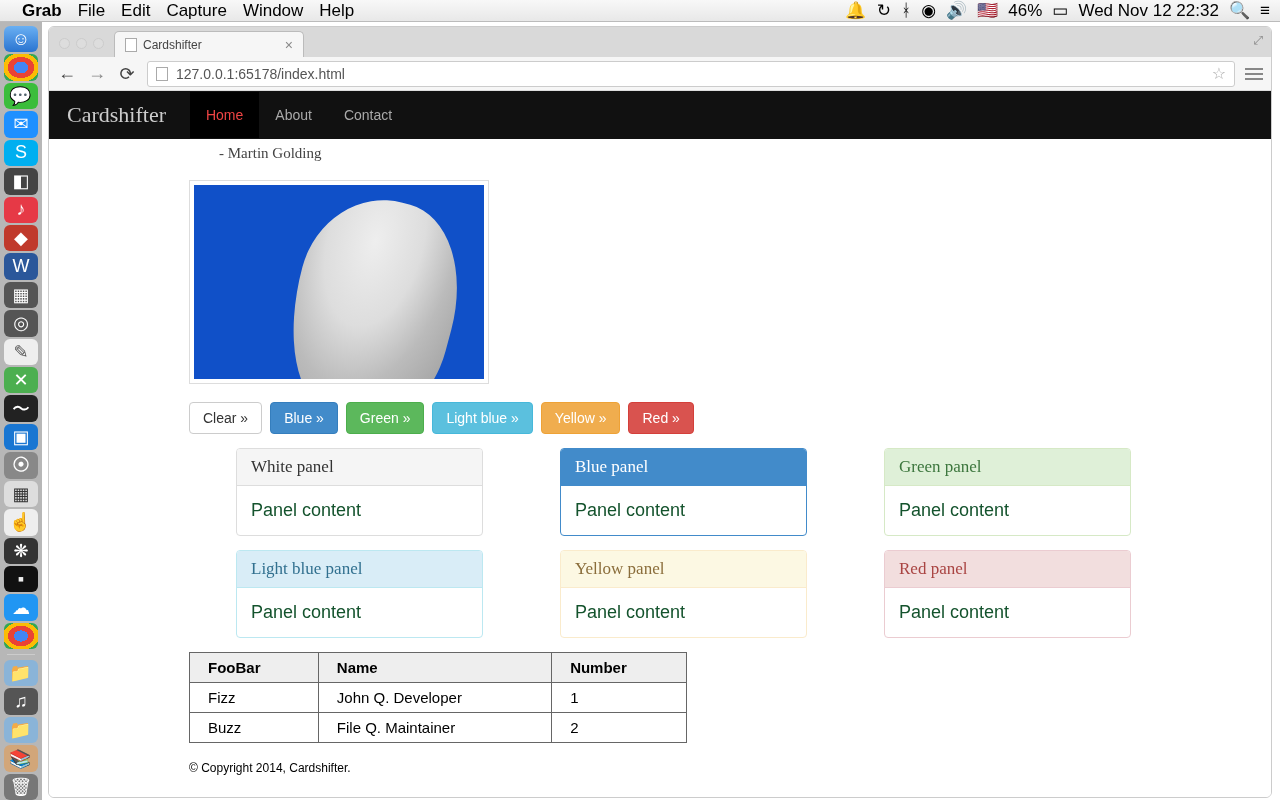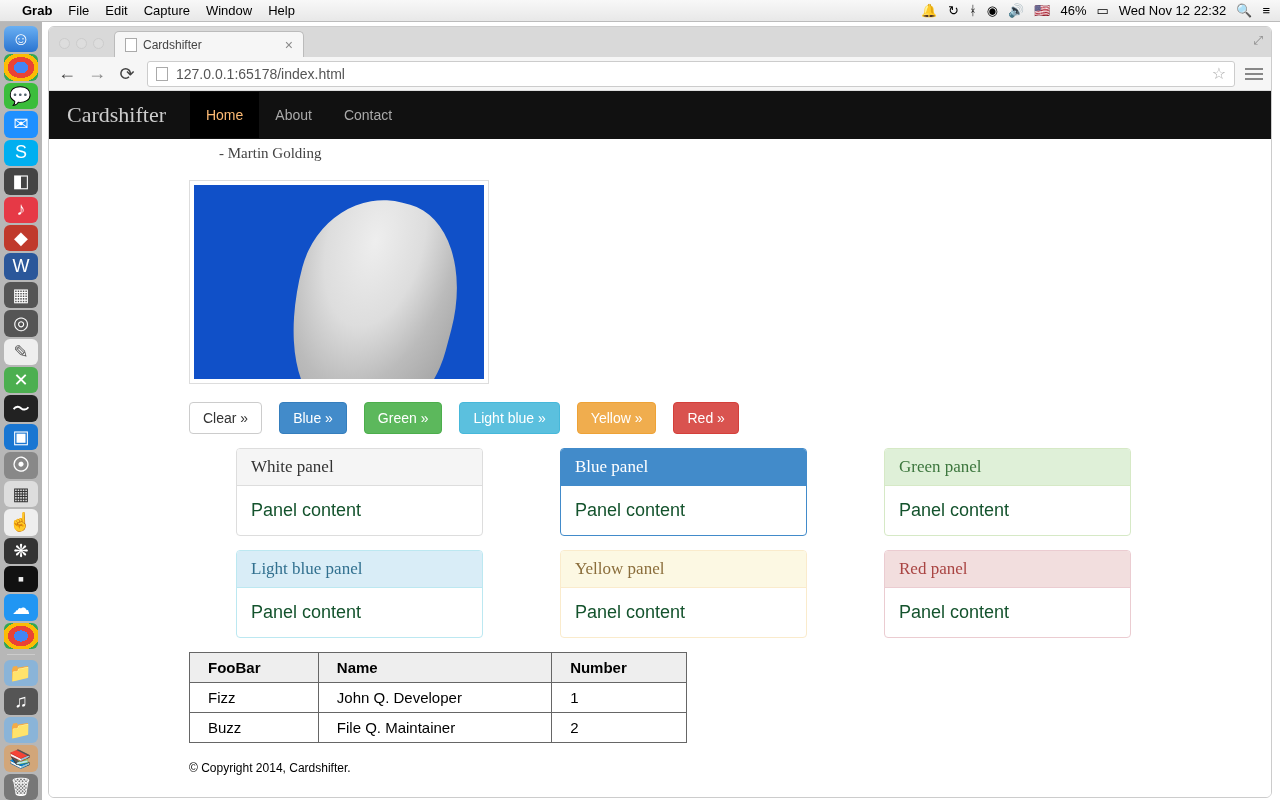--- a/index.html
+++ b/index.html
@@ -1,19 +1,19 @@
 <!DOCTYPE html>
 <html><head>
 <meta charset="utf-8">
 <style>
 * { margin: 0; padding: 0; box-sizing: border-box; }
 body { font-family: "Helvetica Neue", Helvetica, Arial, sans-serif; font-size: 13px; background: #fff; width: 1280px; height: 800px; overflow: hidden; position: relative; }
 
 
-.mac-menubar { height: 22px; background: linear-gradient(#f8f8f8,#e8e8e8); border-bottom: 1px solid #bbb; display: flex; align-items: center; padding: 0 10px; font-size: 13px; color: #000; }
+.mac-menubar { height: 22px; background: linear-gradient(#f8f8f8,#e8e8e8); border-bottom: 1px solid #bbb; display: flex; align-items: center; padding: 0 10px; font-size: 17px; color: #000; }
 .mac-menubar .apple { margin-right: 12px; font-size: 15px; }
 .mac-menubar .menu-item { margin-right: 16px; }
 .mac-menubar .app-name { font-weight: bold; margin-right: 16px; }
 .mac-menubar .spacer { flex: 1; }
 .mac-menubar .status { display: flex; align-items: center; gap: 10px; }
 .mac-menubar .status span { display: inline-flex; align-items: center; }
 
 
 .dock { position: absolute; left: 0; top: 22px; bottom: 0; width: 42px; background: rgba(50,50,50,0.35); display: flex; flex-direction: column; align-items: center; padding-top: 4px; gap: 2px; }
 .dock .dock-item { width: 34px; height: 34px; border-radius: 6px; display: flex; align-items: center; justify-content: center; font-size: 18px; color: #fff; }
@@ -37,32 +37,32 @@
 .urlbar .star { margin-left: auto; color: #aaa; font-size: 16px; }
 .hamburger { width: 18px; display: flex; flex-direction: column; gap: 3px; }
 .hamburger div { height: 2px; background: #888; }
 
 .page { flex: 1; overflow-y: auto; background: #fff; }
 
 
 .navbar { height: 48px; background: #111; display: flex; align-items: center; padding: 0 18px; }
 .brand { font-family: Georgia, serif; color: #ccc; font-size: 22px; margin-right: 24px; }
 .nav-link { color: #aaa; padding: 15px 16px; font-size: 14px; }
-.nav-link.active { background: #000; color: #fdba74; }
+.nav-link.active { background: #000; color: #ef4444; }
 
 .container { max-width: 970px; margin: 0 auto; padding: 0 14px; }
 
 .attribution { font-family: Georgia, serif; color: #444; padding: 6px 0 18px 30px; font-size: 15px; }
 .attribution::before { content: "- "; }
 
 .image-frame { border: 1px solid #ddd; padding: 4px; display: inline-block; margin-bottom: 18px; background: #fff; }
 .statue { width: 290px; height: 194px; background: #1050c8; position: relative; overflow: hidden; }
 .statue::before { content: ""; position: absolute; right: 30px; top: 14px; width: 160px; height: 220px; background: radial-gradient(ellipse at 40% 20%, #eee 0%, #ddd 35%, #bbb 60%, #999 100%); border-radius: 50% 45% 40% 40% / 40% 50% 40% 60%; transform: rotate(15deg); }
 
-.btn-row { display: flex; gap: 17px; margin-bottom: 14px; flex-wrap: wrap; }
+.btn-row { display: flex; gap: 8px; margin-bottom: 14px; flex-wrap: wrap; }
 .btn { padding: 7px 13px; border-radius: 4px; font-size: 14px; border: 1px solid transparent; color: #fff; cursor: pointer; }
 .btn-default { background: #fff; color: #333; border-color: #ccc; }
 .btn-primary { background: #428bca; border-color: #357ebd; }
 .btn-success { background: #5cb85c; border-color: #4cae4c; }
 .btn-info { background: #5bc0de; border-color: #46b8da; }
 .btn-warning { background: #f0ad4e; border-color: #eea236; }
 .btn-danger { background: #d9534f; border-color: #d43f3a; }
 
 .panels { display: grid; grid-template-columns: 1fr 1fr 1fr; gap: 30px; margin-bottom: 14px; }
 .panel { border: 1px solid #ddd; border-radius: 4px; margin-left: 47px; }

